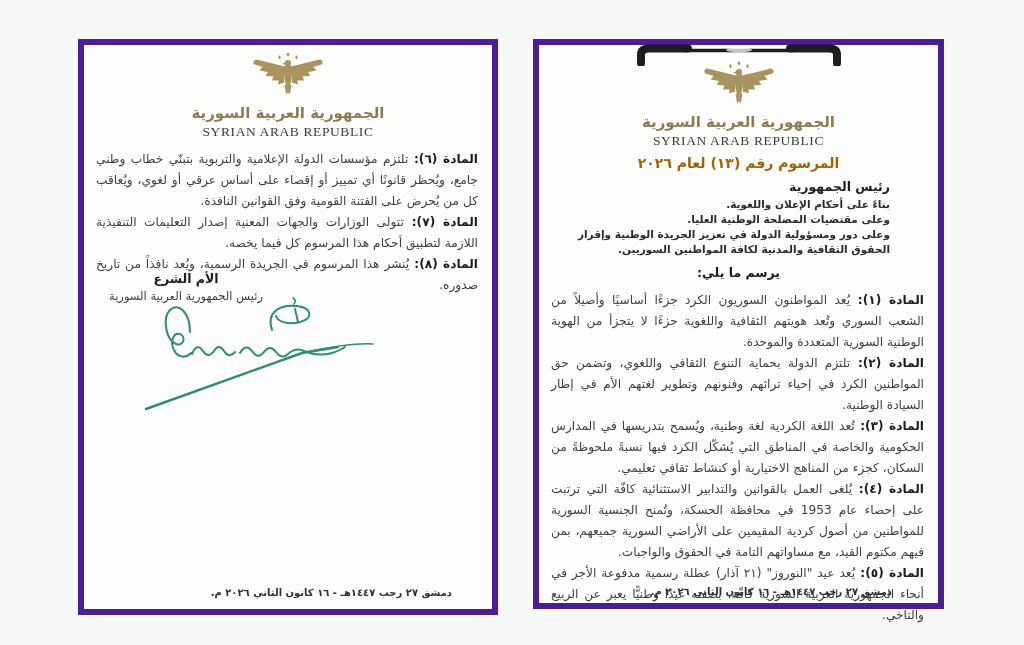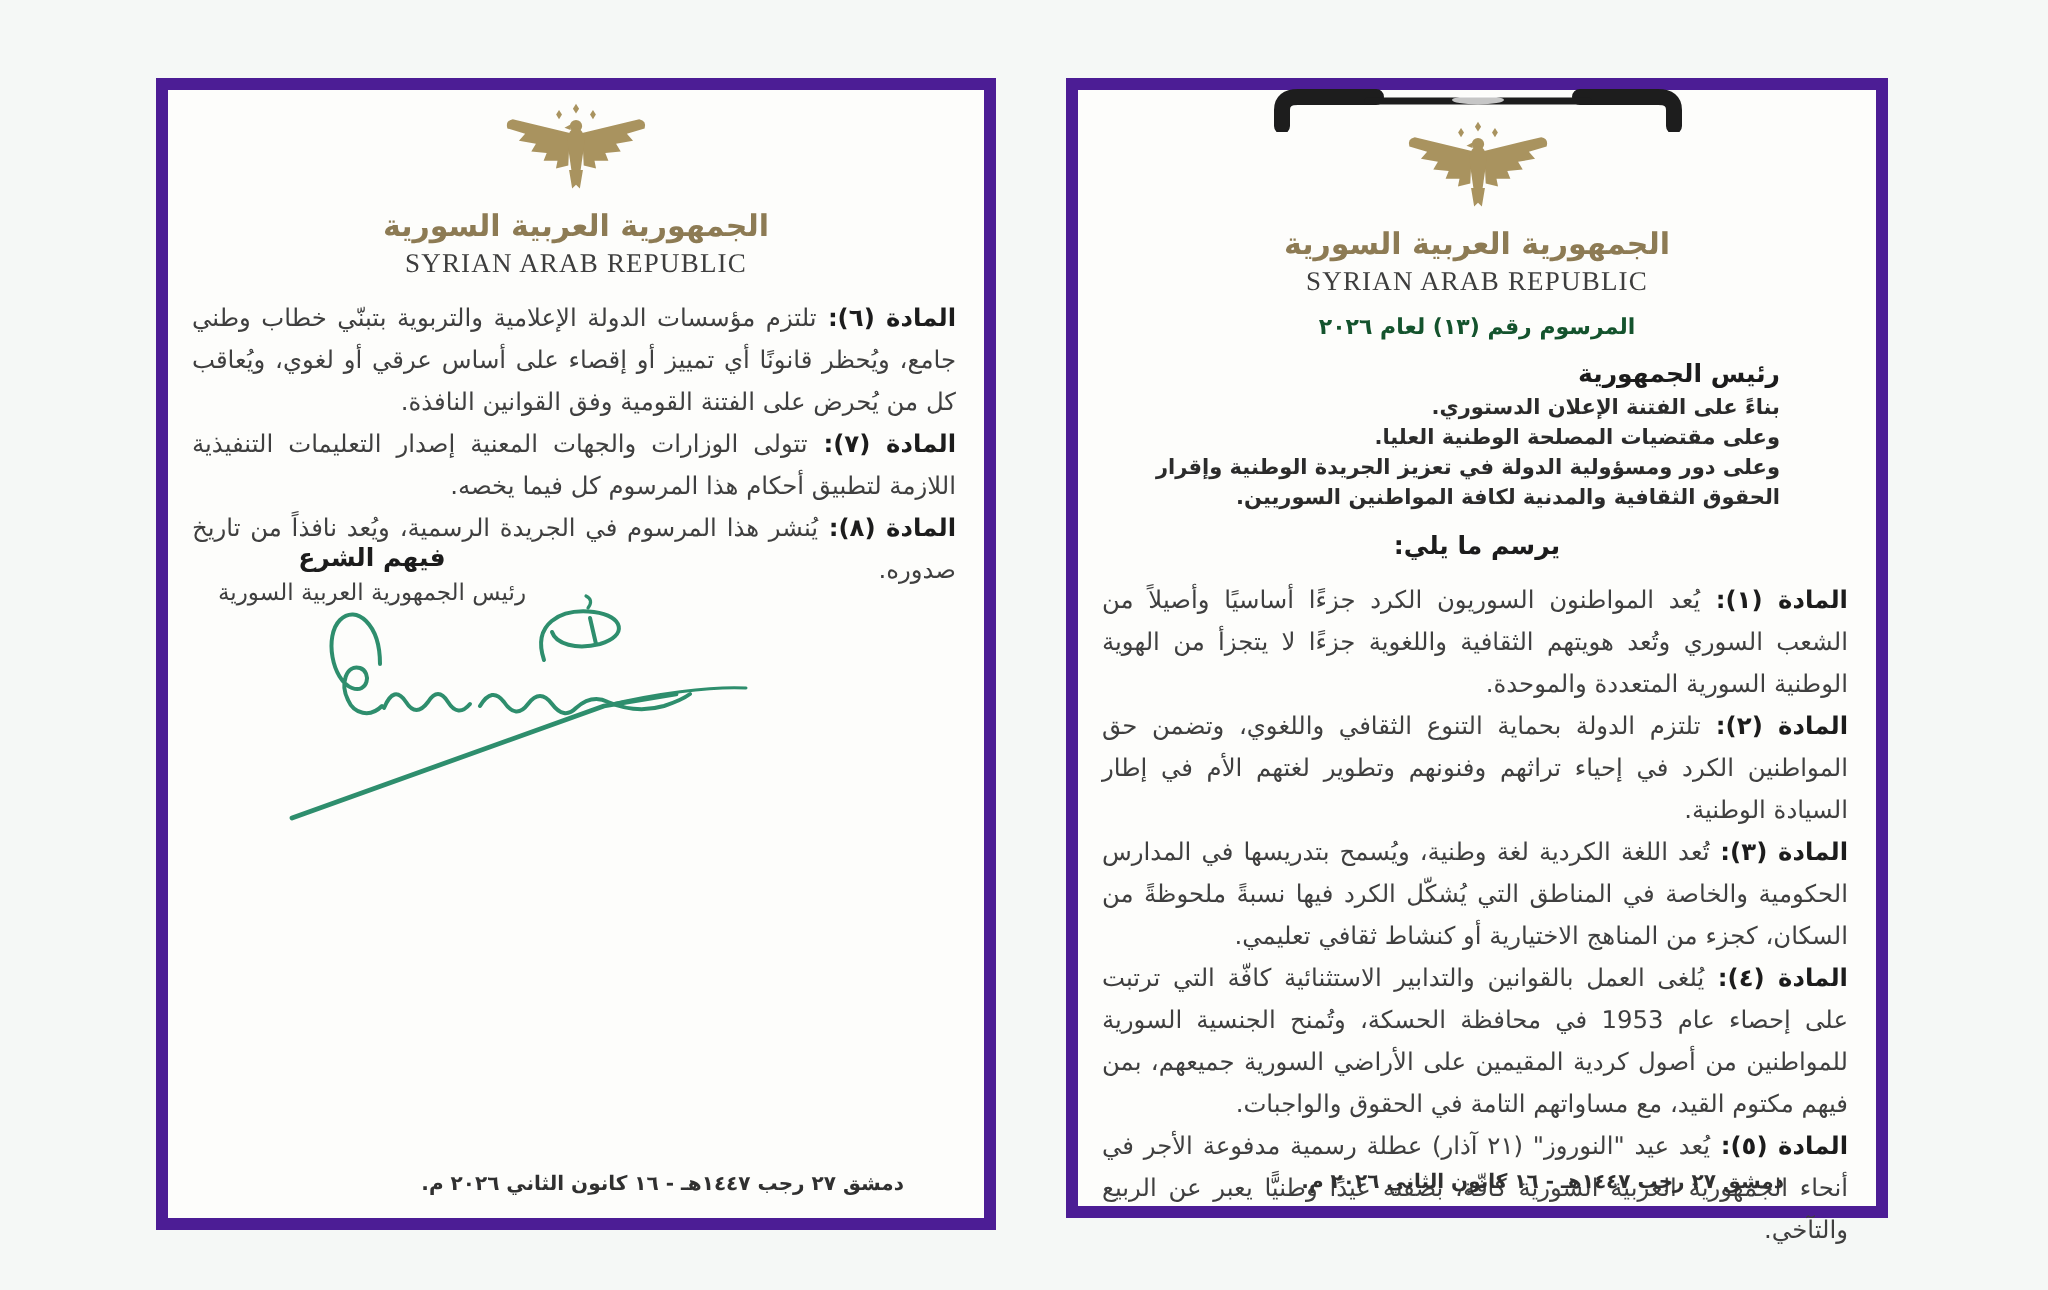--- a/index.html
+++ b/index.html
@@ -33,21 +33,21 @@
   .sign-name{margin:0;font-size:12.5px;font-weight:bold;color:#1c1c1c;}
   .sign-title{margin:3px 0 0;font-size:11.5px;color:#3f3f3f;}
   .sig-svg{position:absolute;top:251px;left:56px;}
 
   .footer{position:absolute;font-size:10px;font-weight:bold;color:#303030;white-space:nowrap;}
   #left-page .footer{bottom:11px;right:40px;}
   #right-page .footer{bottom:6px;right:46px;}
 
   .clip{position:absolute;top:-5px;left:50%;transform:translateX(-50%);}
 
-  .decree-title{margin:6px 0 0;text-align:center;font-size:11px;font-weight:bold;color:#14532d;line-height:17px;}
+  .decree-title{margin:6px 0 0;text-align:center;font-size:14px;font-weight:bold;color:#a16207;line-height:17px;}
   .issuer{margin:0;padding:6px 48px 0 0;font-size:12.5px;font-weight:bold;color:#1c1c1c;line-height:17px;}
   .preamble{padding:2px 48px 0 36px;font-size:10.5px;line-height:15px;font-weight:bold;
     color:#2b2b2b;text-align:right;}
   .preamble p{margin:0;}
   .enact{margin:8px 0 1px;text-align:center;font-size:12.5px;font-weight:bold;color:#1c1c1c;}
 </style>
 </head>
 <body>
 
 <div class="page" id="left-page">
@@ -70,21 +70,21 @@
       <p class="hdr-en">SYRIAN ARAB REPUBLIC</p>
     </div>
 
     <div class="arts">
       <p><b class="art-label">المادة (٦):</b><span>تلتزم مؤسسات الدولة الإعلامية والتربوية بتبنّي خطاب وطني جامع، ويُحظر قانونًا أي تمييز أو إقصاء على أساس عرقي أو لغوي، ويُعاقب كل من يُحرض على الفتنة القومية وفق القوانين النافذة.</span></p>
       <p><b class="art-label">المادة (٧):</b><span>تتولى الوزارات والجهات المعنية إصدار التعليمات التنفيذية اللازمة لتطبيق أحكام هذا المرسوم كل فيما يخصه.</span></p>
       <p><b class="art-label">المادة (٨):</b><span>يُنشر هذا المرسوم في الجريدة الرسمية، ويُعد نافذاً من تاريخ صدوره.</span></p>
     </div>
 
     <div class="sign-block">
-      <p class="sign-name">فيهم الشرع</p>
+      <p class="sign-name">الأم الشرع</p>
       <p class="sign-title">رئيس الجمهورية العربية السورية</p>
     </div>
 
     <svg class="sig-svg" width="240" height="124" viewBox="0 0 240 124">
       <g stroke="#2e8e6d" fill="none" stroke-linecap="round" stroke-linejoin="round">
         <path d="M6 113 L162 57 L198 51" stroke-width="2.4"></path>
         <path d="M162 57 C 186 51 216 47 233 48" stroke-width="1.5"></path>
         <path d="M50 36 C 50 16 38 6 30 14 C 22 22 26 44 36 48 C 44 51 46 40 40 38 C 33 36 30 46 34 54 C 37 61 45 63 51 57" stroke-width="2"></path>
         <path d="M52 58 q5 -12 11 -3 q5 8 11 0 q5 -8 10 0 q5 8 11 1" stroke-width="2"></path>
         <path d="M132 34 C 126 16 140 8 157 10 C 172 12 174 22 160 26 C 148 29 138 26 136 20" stroke-width="2"></path>
@@ -124,21 +124,21 @@
         </g>
       </svg>
       <p class="hdr-ar">الجمهورية العربية السورية</p>
       <p class="hdr-en">SYRIAN ARAB REPUBLIC</p>
     </div>
 
     <p class="decree-title">المرسوم رقم (١٣) لعام ٢٠٢٦</p>
     <p class="issuer">رئيس الجمهورية</p>
 
     <div class="preamble">
-      <p>بناءً على الفتنة الإعلان الدستوري.</p>
+      <p>بناءً على أحكام الإعلان واللغوية.</p>
       <p>وعلى مقتضيات المصلحة الوطنية العليا.</p>
       <p>وعلى دور ومسؤولية الدولة في تعزيز الجريدة الوطنية وإقرار الحقوق الثقافية والمدنية لكافة المواطنين السوريين.</p>
     </div>
 
     <p class="enact">يرسم ما يلي:</p>
 
     <div class="arts">
       <p><b class="art-label">المادة (١):</b><span>يُعد المواطنون السوريون الكرد جزءًا أساسيًا وأصيلاً من الشعب السوري وتُعد هويتهم الثقافية واللغوية جزءًا لا يتجزأ من الهوية الوطنية السورية المتعددة والموحدة.</span></p>
       <p><b class="art-label">المادة (٢):</b><span>تلتزم الدولة بحماية التنوع الثقافي واللغوي، وتضمن حق المواطنين الكرد في إحياء تراثهم وفنونهم وتطوير لغتهم الأم في إطار السيادة الوطنية.</span></p>
       <p><b class="art-label">المادة (٣):</b><span>تُعد اللغة الكردية لغة وطنية، ويُسمح بتدريسها في المدارس الحكومية والخاصة في المناطق التي يُشكّل الكرد فيها نسبةً ملحوظةً من السكان، كجزء من المناهج الاختيارية أو كنشاط ثقافي تعليمي.</span></p>

